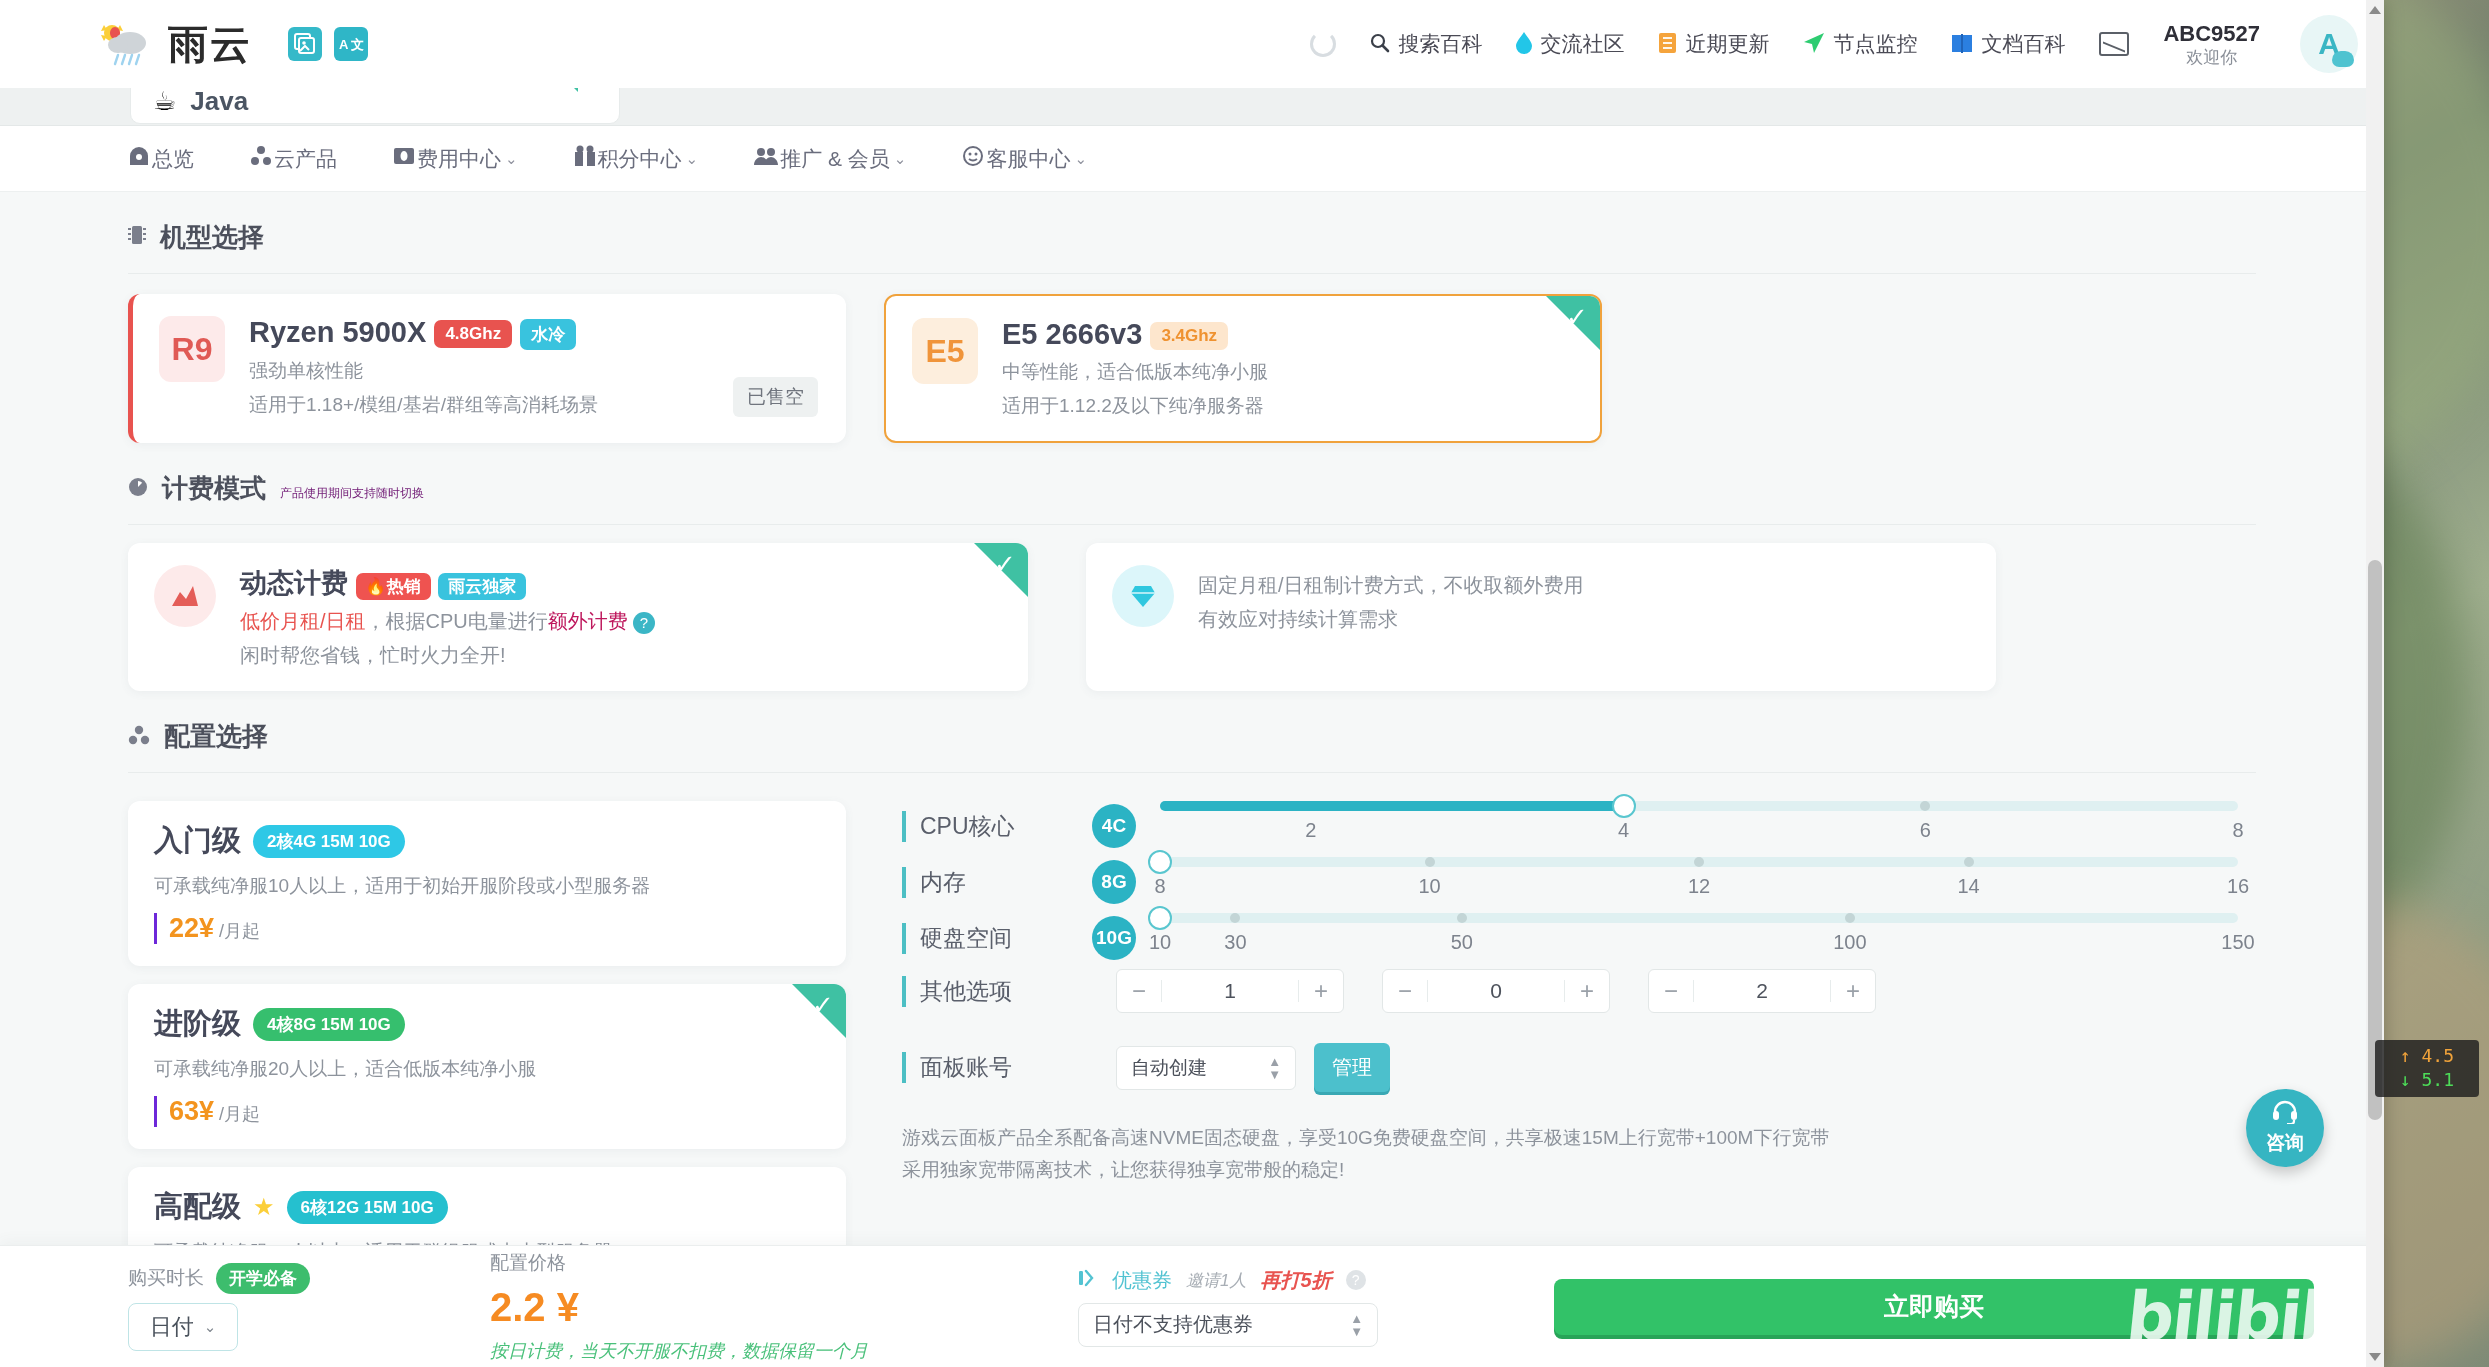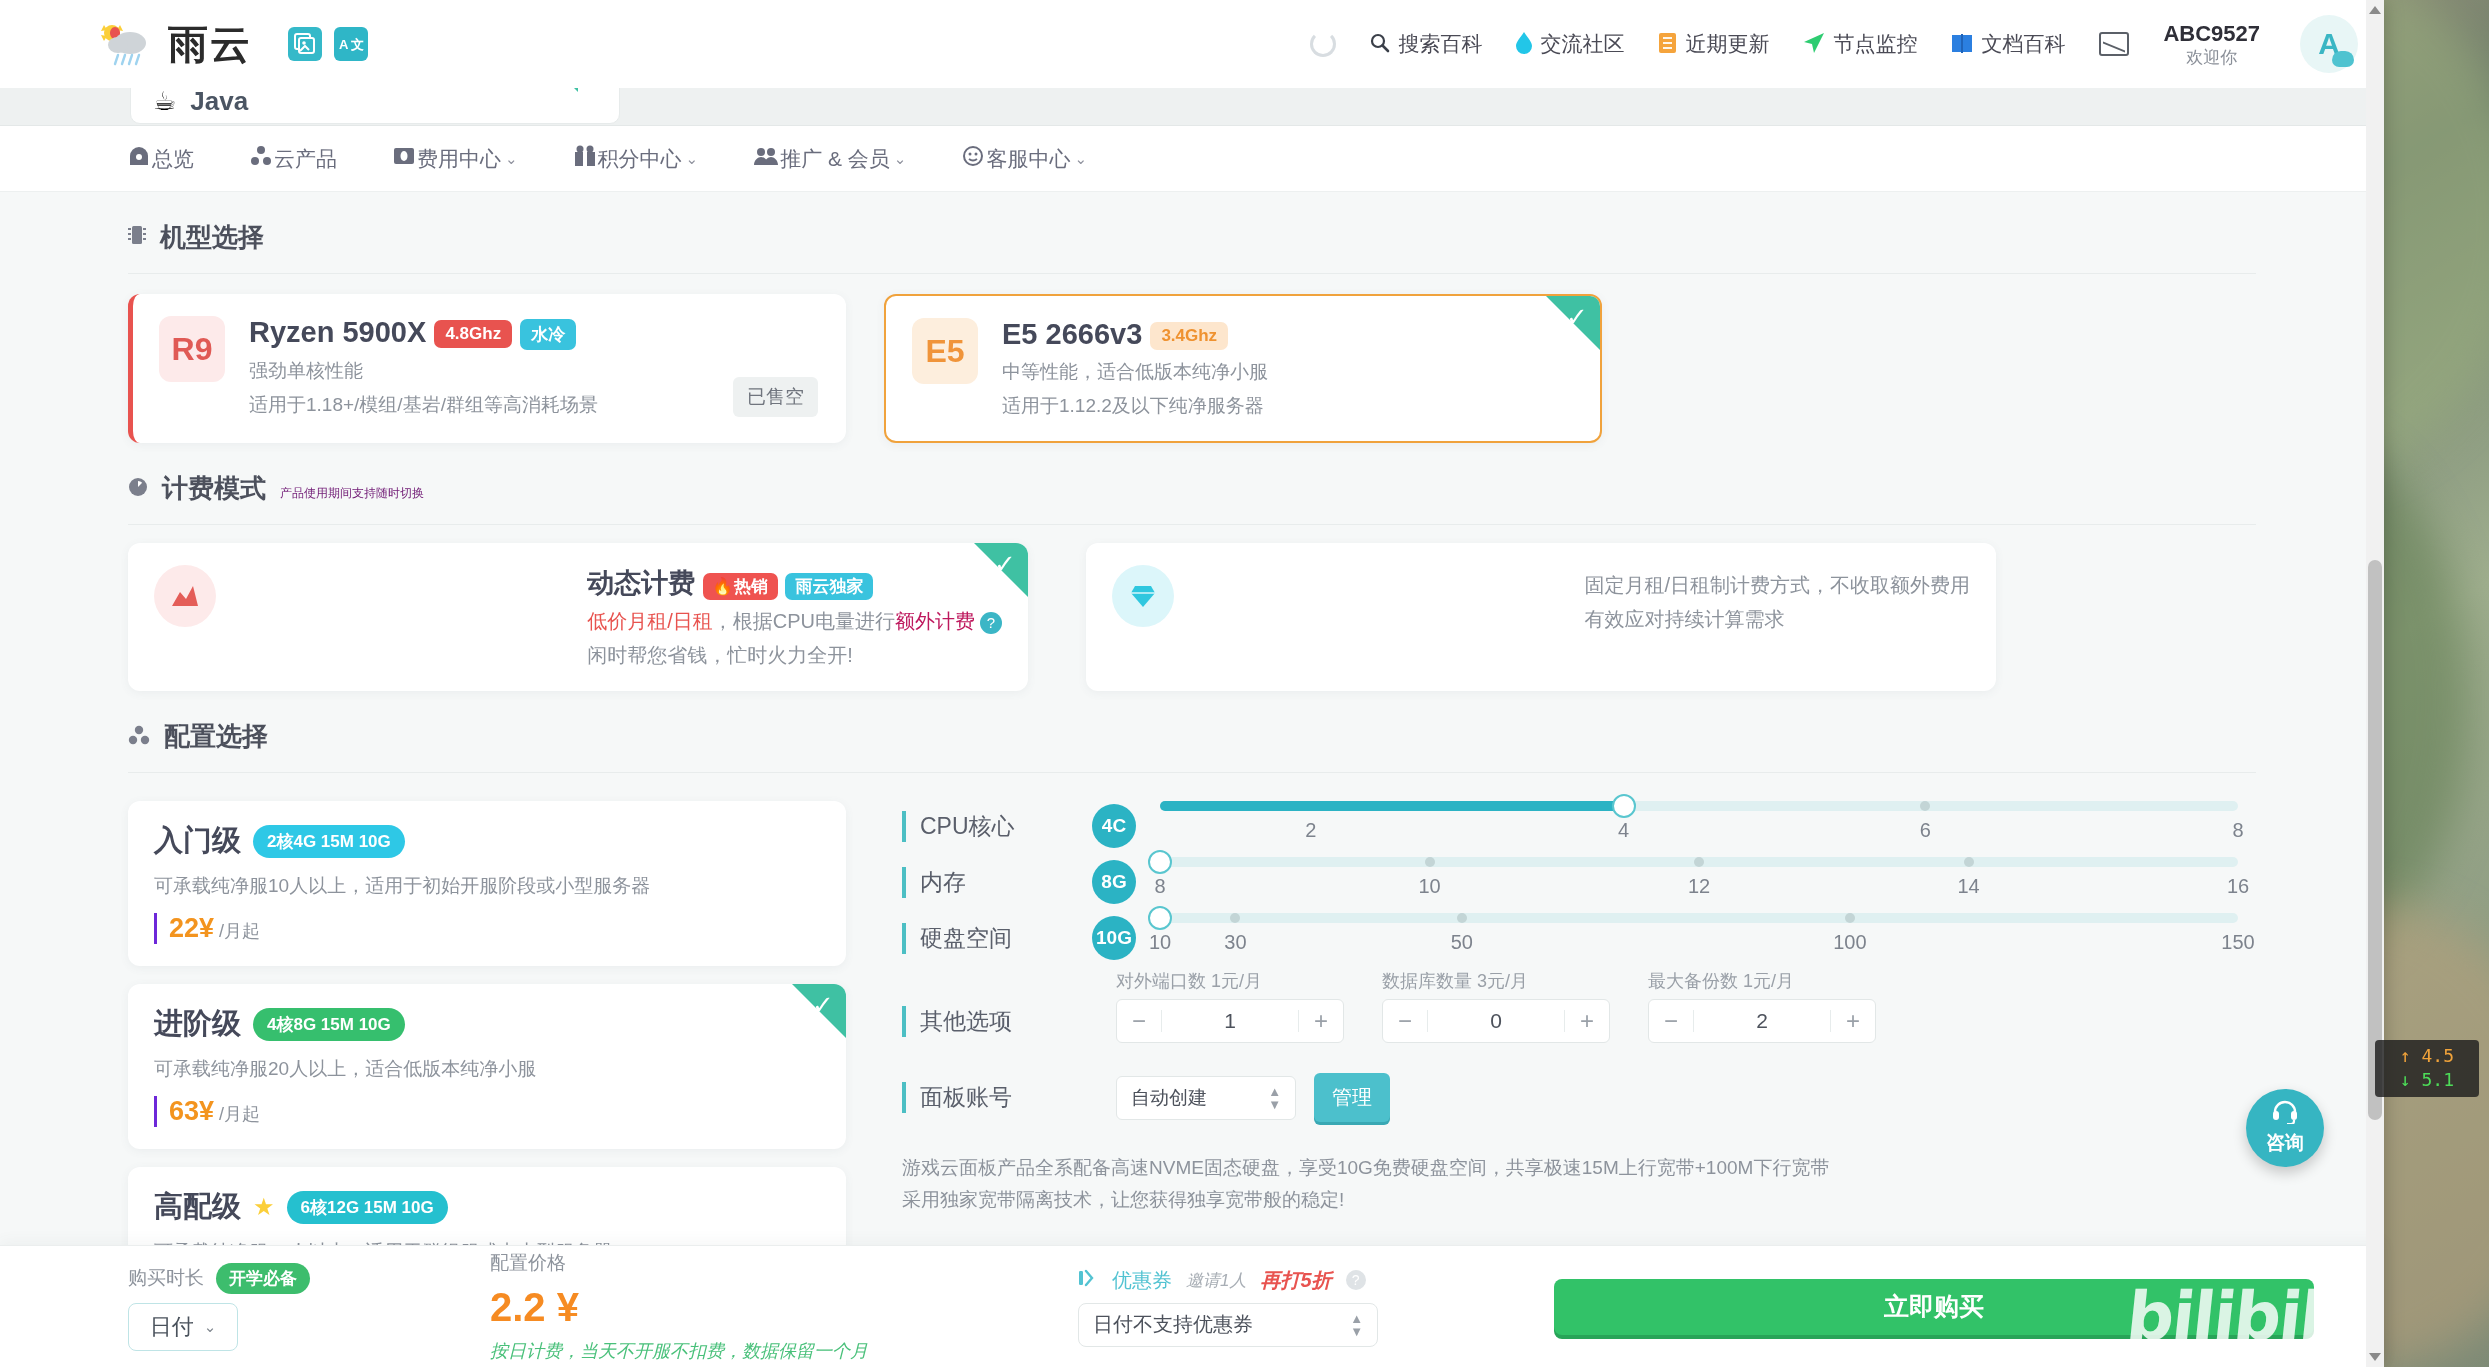--- a/index.html
+++ b/index.html
@@ -105,21 +105,21 @@
   .tag-red { background:#e8534f; }
   .tag-cyan { background:#39c3de; }
   .tag-orange-soft { background:#fde6cd; color:#ef9230; }
   .mc-desc { font-size: 19px; color:#8d939c; margin-top: 8px; }
   .sold-pill { position:absolute; right: 28px; bottom: 26px; background:#eef1f1; color:#70757e; font-size:19px; border-radius:6px; padding: 7px 14px; }
   .corner-check { position:absolute; right:0; top:0; width:0; height:0; border-top: 54px solid #3fc1a3; border-left: 54px solid transparent; }
   .corner-check span { position:absolute; top:-48px; left:-34px; color:#fff; font-size:26px; font-weight:700; }
 
   
   .bill-row { display:flex; gap: 58px; padding: 18px 128px 0 128px; }
-  .bill-card { position:relative; background:#fff; border-radius:12px; padding: 22px 26px; display:flex; gap:32px; box-shadow:0 2px 10px rgba(80,95,110,.07); cursor:pointer; overflow:hidden;justify-content:space-between;}
+  .bill-card { position:relative; background:#fff; border-radius:12px; padding: 22px 26px; display:flex; gap:24px; box-shadow:0 2px 10px rgba(80,95,110,.07); cursor:pointer; overflow:hidden;}
   .bill-card.w1 { width: 900px; }
   .bill-card.w2 { width: 910px; }
   .round-ic { width:62px; height:62px; border-radius:50%; display:flex; align-items:center; justify-content:center; font-size:28px; flex:none; }
   .ric-red { background:#fdeaea; color:#e45d58; }
   .ric-cyan { background:#dcf6fa; color:#2fc7df; }
   .bc-title { font-size:27px; font-weight:800; color:#45495a; }
   .bc-line { font-size:20px; color:#8d939c; margin-top:7px; }
   .red-t { color:#e8534f; }
   .link-t { color:#be185d; }
   .qmark { display:inline-flex; width:22px; height:22px; border-radius:50%; background:#3bb6c6; color:#fff; font-size:15px; align-items:center; justify-content:center; vertical-align:middle; margin-left:5px;}
@@ -631,25 +631,20 @@
             <div class="ticks">
               <span style="left:0%">10</span>
               <span style="left:7%">30</span>
               <span style="left:28%">50</span>
               <span style="left:64%">100</span>
               <span style="left:100%">150</span>
             </div>
           </div>
         </div>
 
-        <div class="opt-labels">
-          <span style="left:0px">对外端口数 1元/月</span>
-          <span style="left:266px">数据库数量 3元/月</span>
-          <span style="left:532px">最大备份数 1元/月</span>
-        </div>
         <div class="stepper-row">
           <div class="row-label">其他选项</div>
           <div class="steppers" style="margin-left:24px;">
             <div class="stepper">
               <button>−</button>
               <span class="div"></span>
               <span class="sv">1</span>
               <span class="div"></span>
               <button>+</button>
             </div>

